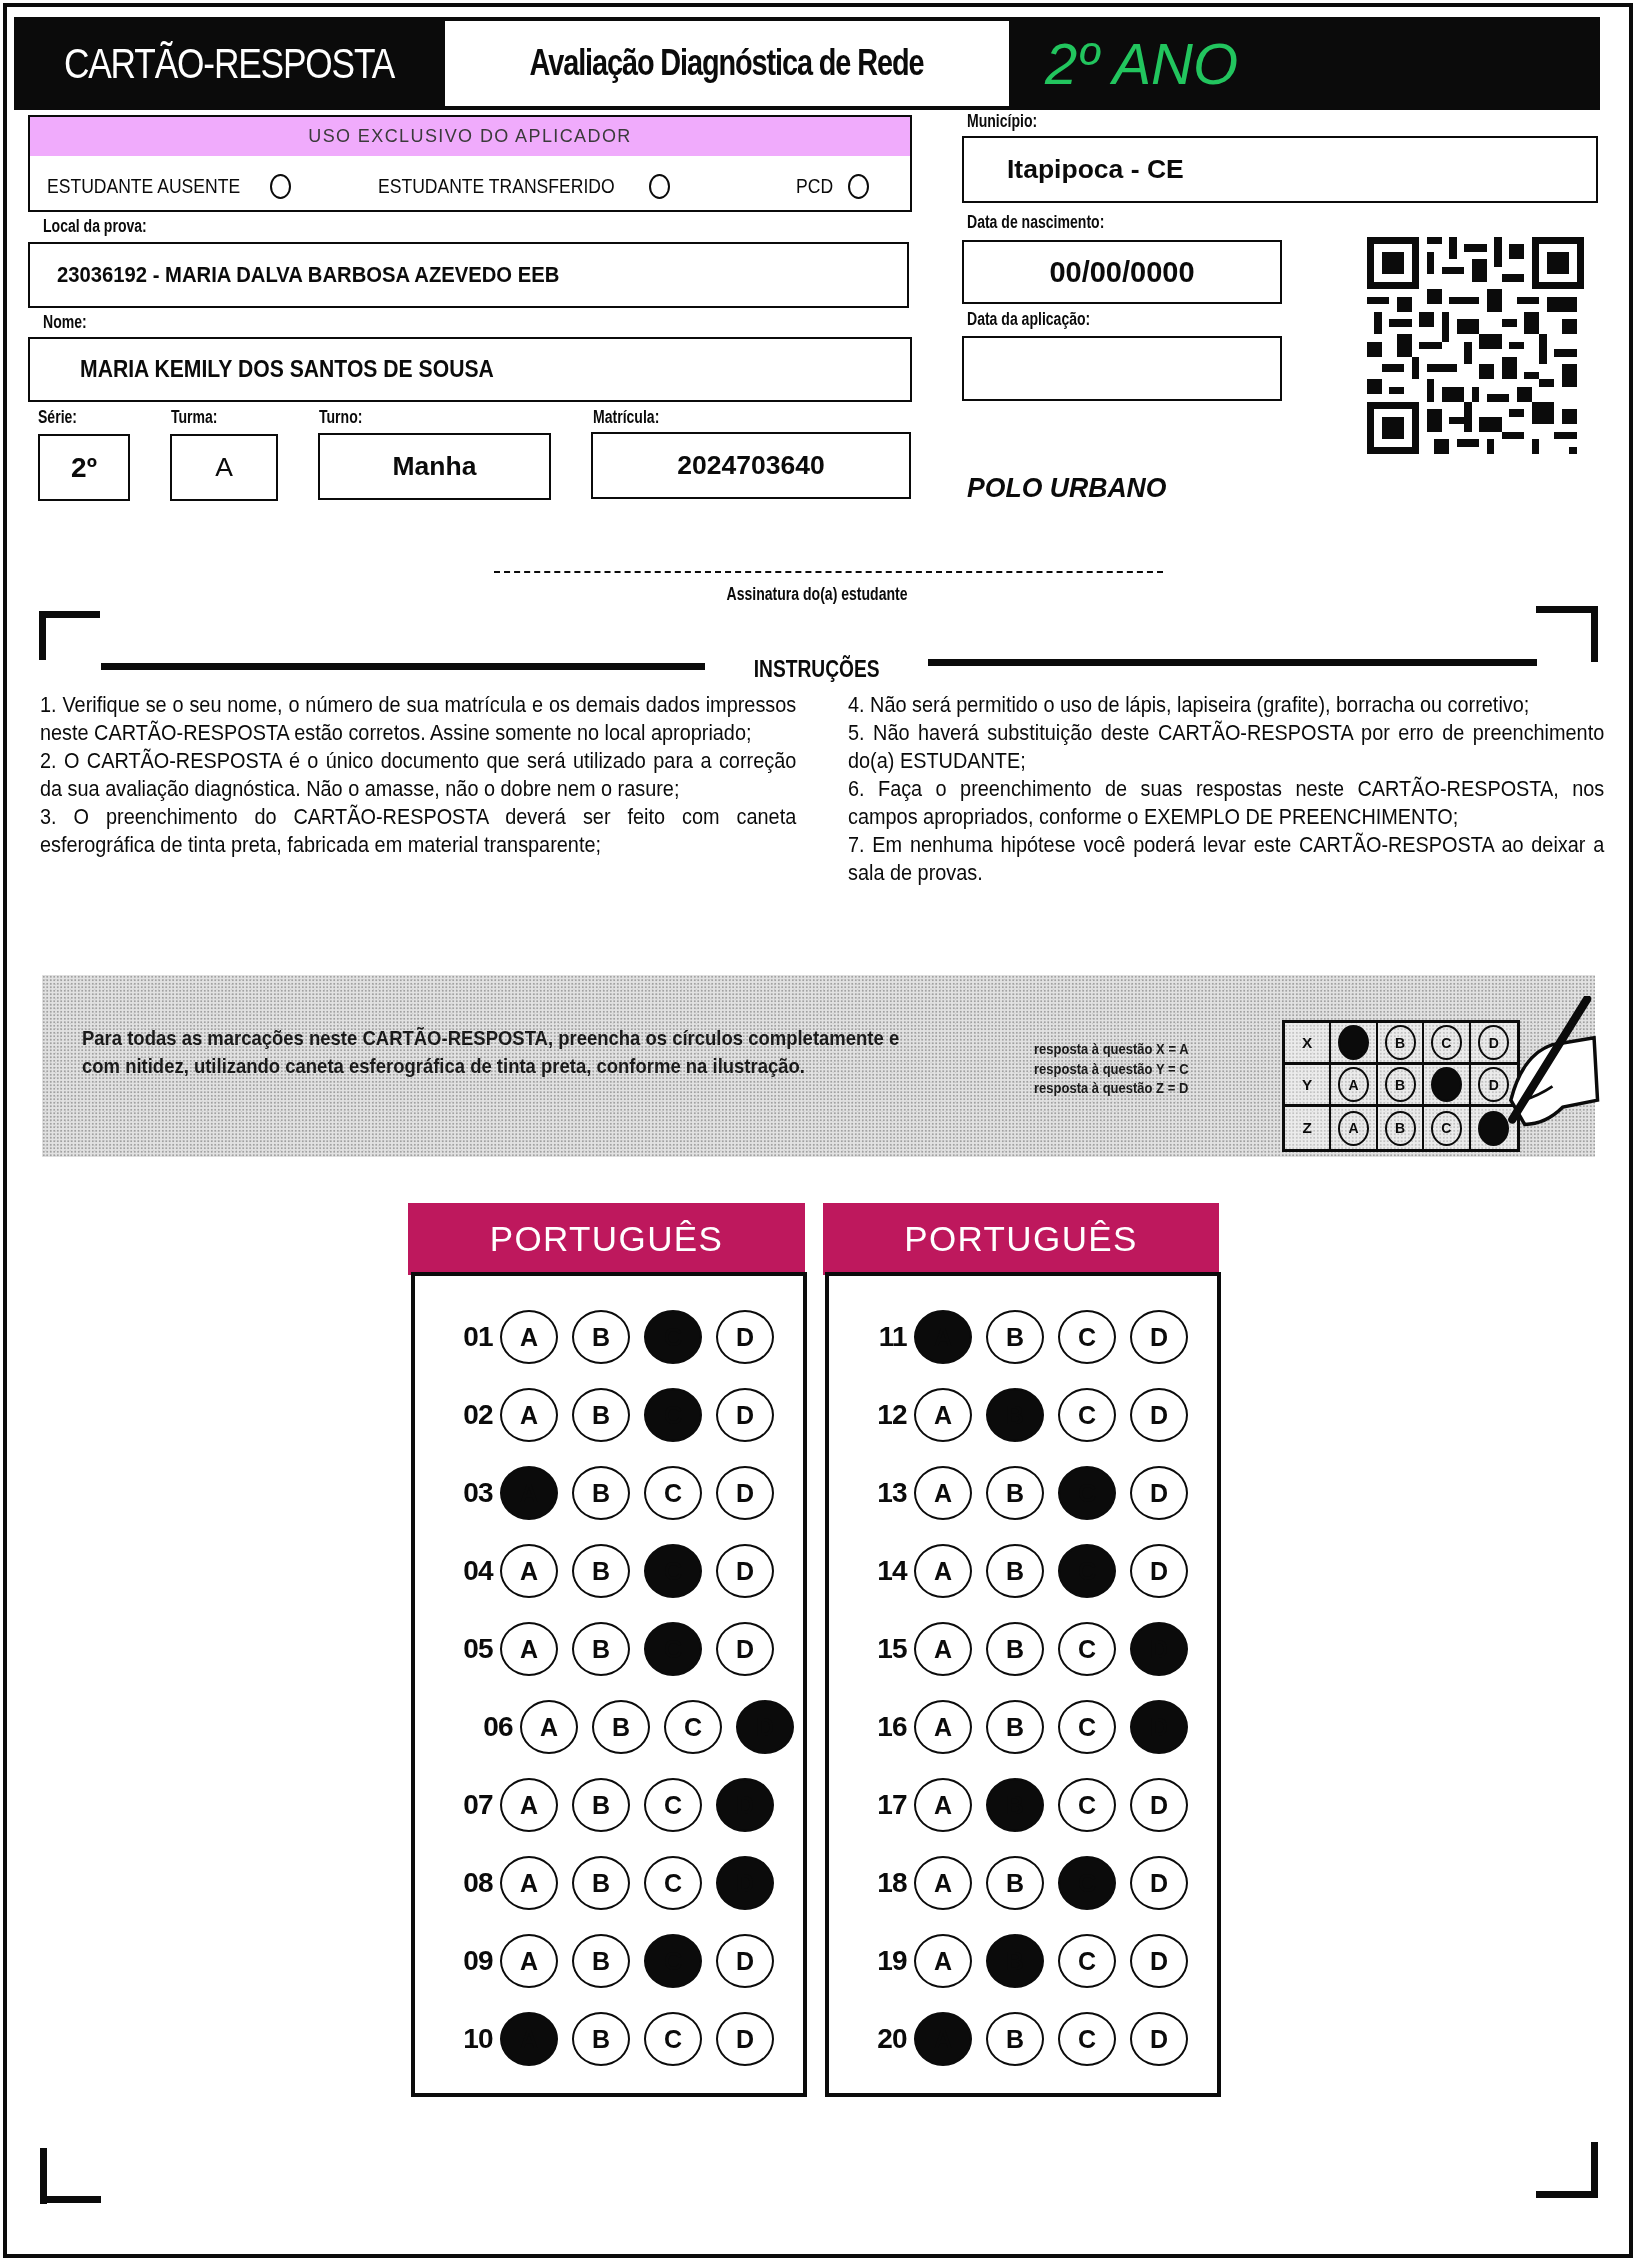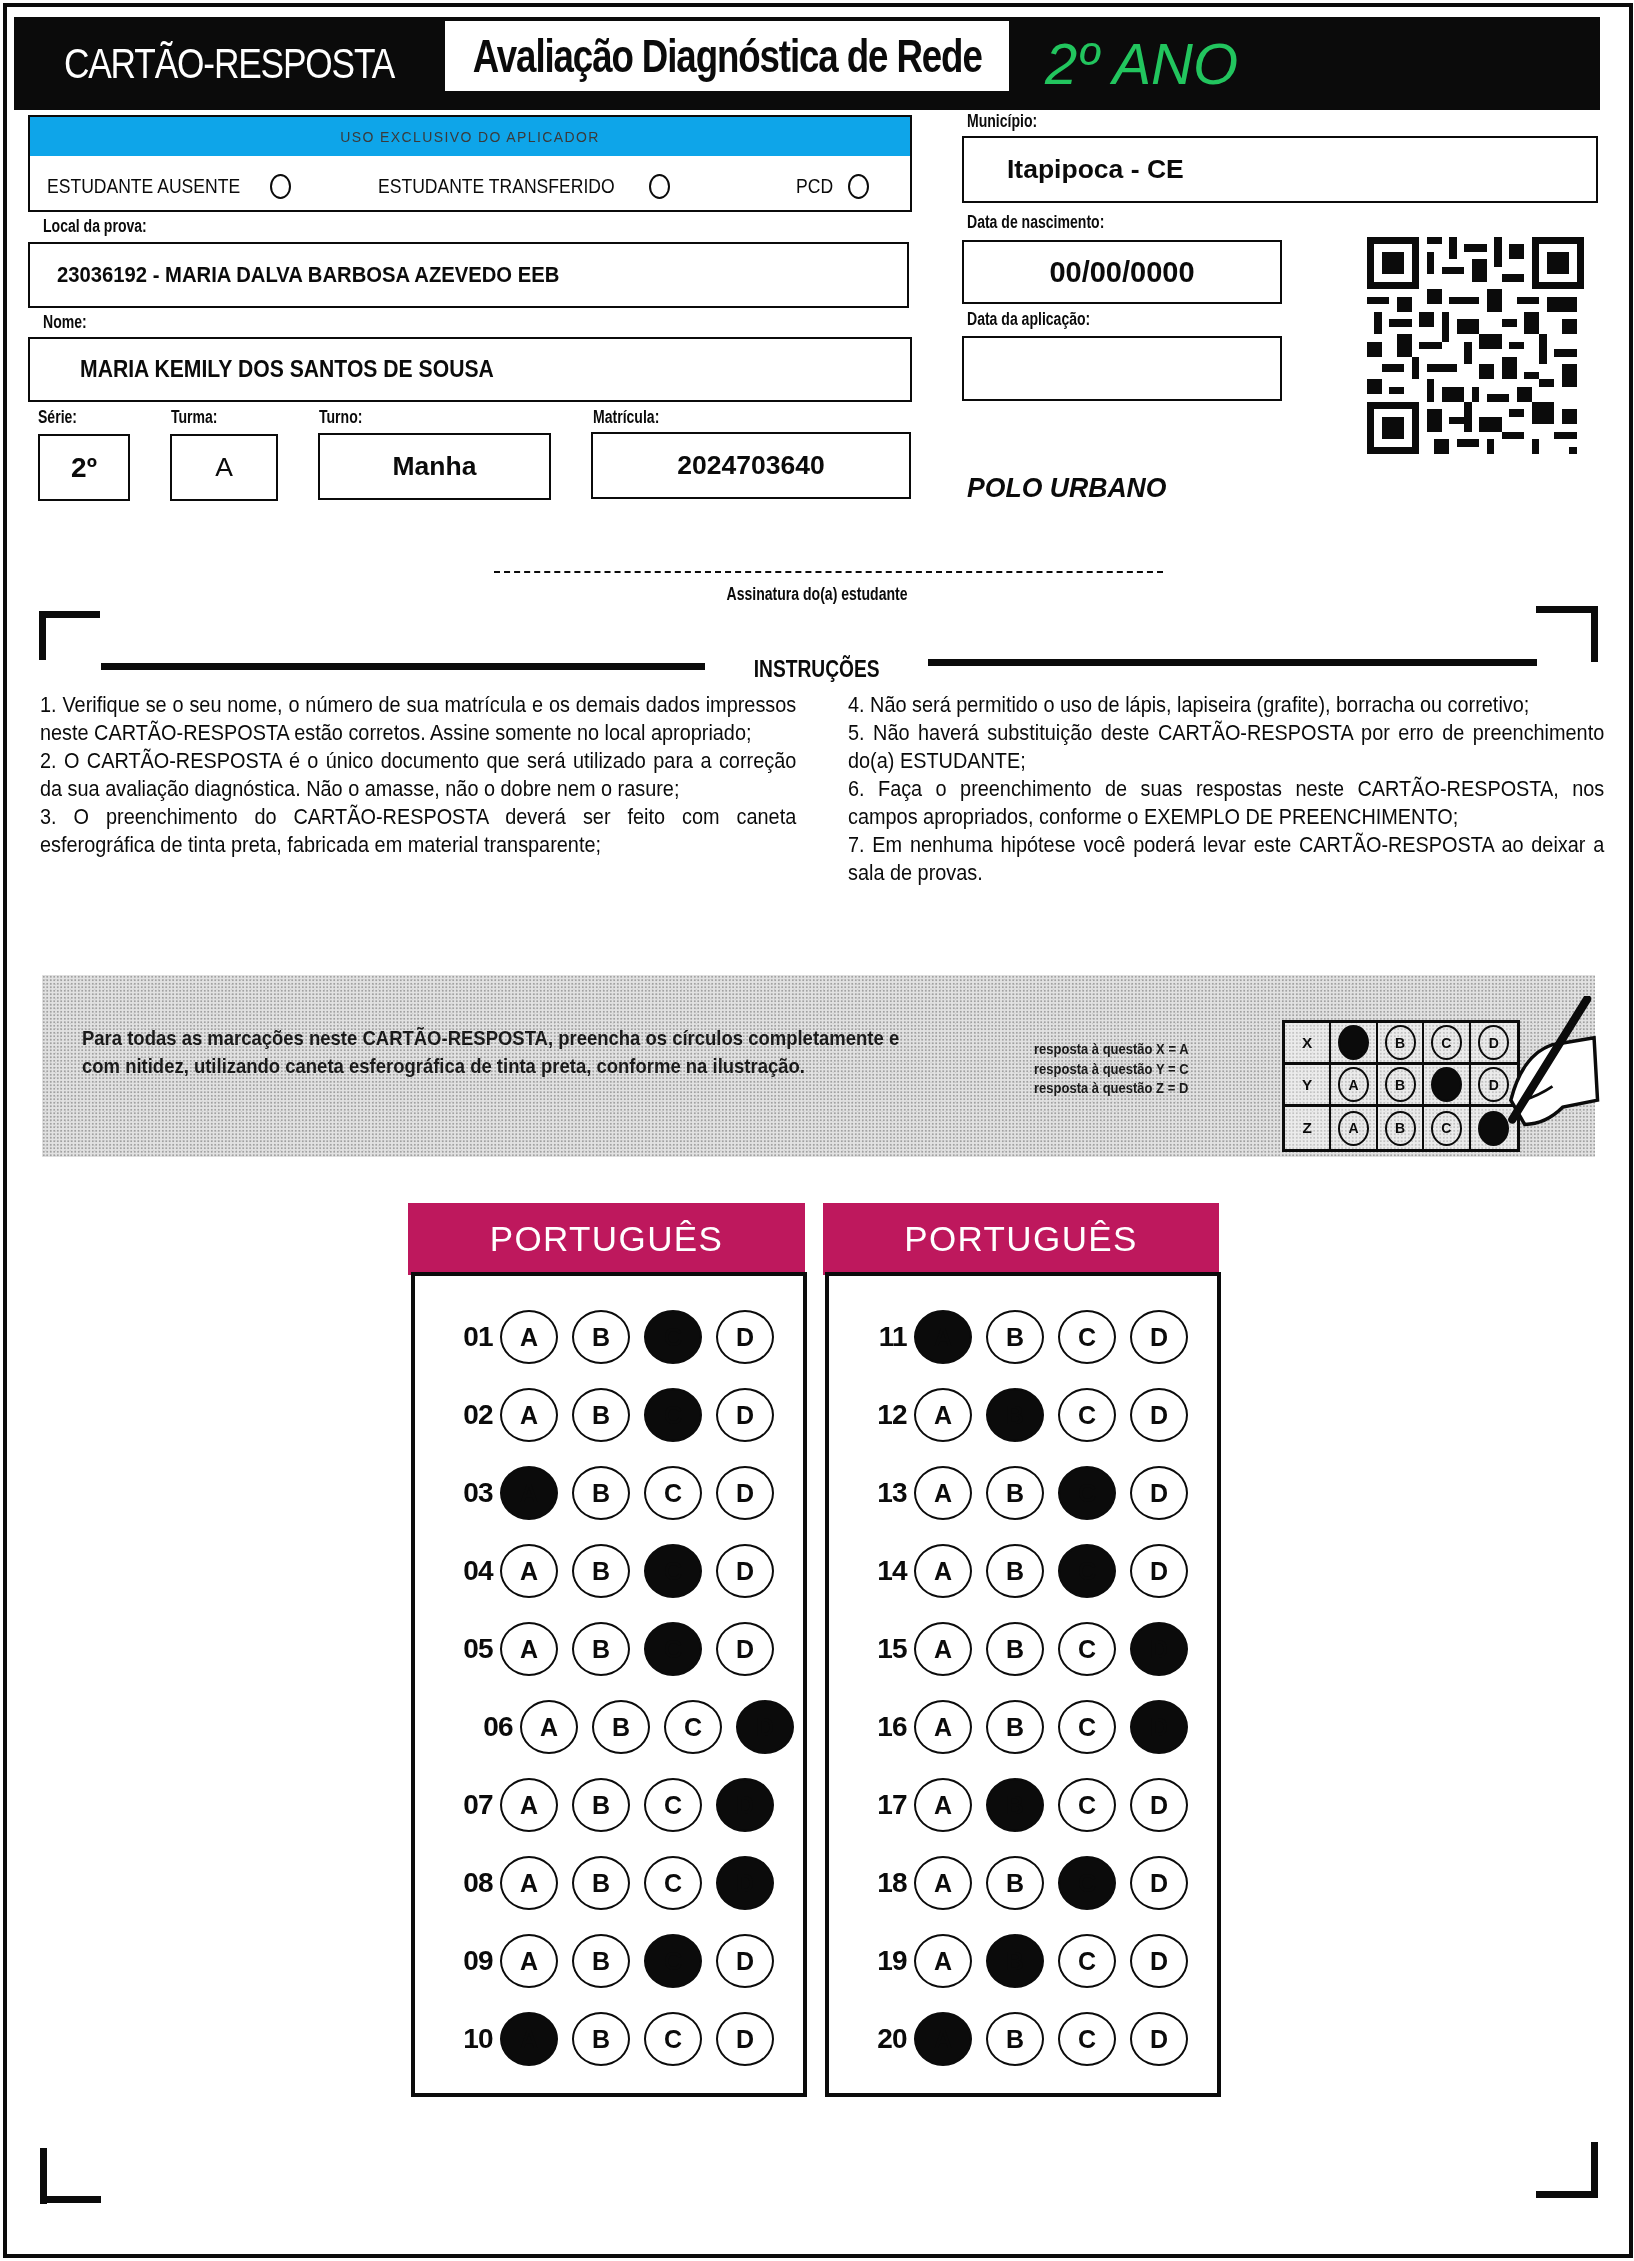--- a/index.html
+++ b/index.html
@@ -4,27 +4,27 @@
 <style>
   * { box-sizing: border-box; margin: 0; padding: 0; }
   html, body { width: 1634px; height: 2261px; background: #fff; overflow: hidden; }
   body { position: relative; font-family: "Liberation Sans", sans-serif; color: #0b0b0b; }
 
   .page-frame { position: absolute; left: 2.8px; top: 2.8px; width: 1630px; height: 2255px; border: 4.9px solid #0b0b0b; }
 
   
   .hdr { position: absolute; left: 14px; top: 16.7px; width: 1586px; height: 93px; background: #0b0b0b; }
   .hdr-left { position: absolute; left: 0; top: 0; width: 430px; height: 93px; color: #fff; font-size: 43px; display: flex; align-items: center; justify-content: center; letter-spacing: -1.4px; transform: scaleX(0.82); transform-origin: center; }
-  .hdr-mid { position: absolute; left: 431px; top: 4.2px; width: 564px; height: 70px; background: #fff; display: flex; align-items: center; justify-content: center; font-size: 47px; font-weight: bold; letter-spacing: -1.4px; }
+  .hdr-mid { position: absolute; left: 431px; top: 4.2px; width: 564px; height: 85px; background: #fff; display: flex; align-items: center; justify-content: center; font-size: 37px; font-weight: bold; letter-spacing: -1.4px; }
   .hdr-mid span { display: inline-block; transform: scaleX(0.78); white-space: nowrap; }
   .hdr-right { position: absolute; left: 1031px; top: 0; height: 93px; color: #22c55e; font-size: 58px; display: flex; align-items: center; font-style: italic; }
 
   
   .aplic { position: absolute; left: 28px; top: 115px; width: 884px; height: 97px; border: 2.8px solid #0b0b0b; }
-  .aplic-head { height: 39px; background: #0ea5e9; color: #222; font-size: 14px; display: flex; align-items: center; justify-content: center; letter-spacing: 1.4px; }
+  .aplic-head { height: 39px; background: #f0abfc; color: #222; font-size: 18px; display: flex; align-items: center; justify-content: center; letter-spacing: 1.4px; }
   .aplic-head span { color: #3a3a3a; }
   .aplic-body { position: relative; height: 56px; }
   .opt { position: absolute; top: 18px; font-size: 19.5px; display: flex; align-items: center; gap: 15.3px; }
   .opt span.txt { display: inline-block; transform: scaleX(0.9); transform-origin: left; white-space: nowrap; }
   .bubble-sm { width: 21px; height: 25px; border: 2.1px solid #0b0b0b; border-radius: 50%; display: inline-block; }
 
   .lbl { position: absolute; font-size: 18px; font-weight: bold; white-space: nowrap; }
   .lbl span { display: inline-block; transform: scaleX(0.78); transform-origin: left; }
   .field { position: absolute; border: 2.8px solid #0b0b0b; display: flex; align-items: center; font-weight: bold; white-space: nowrap; }
 

